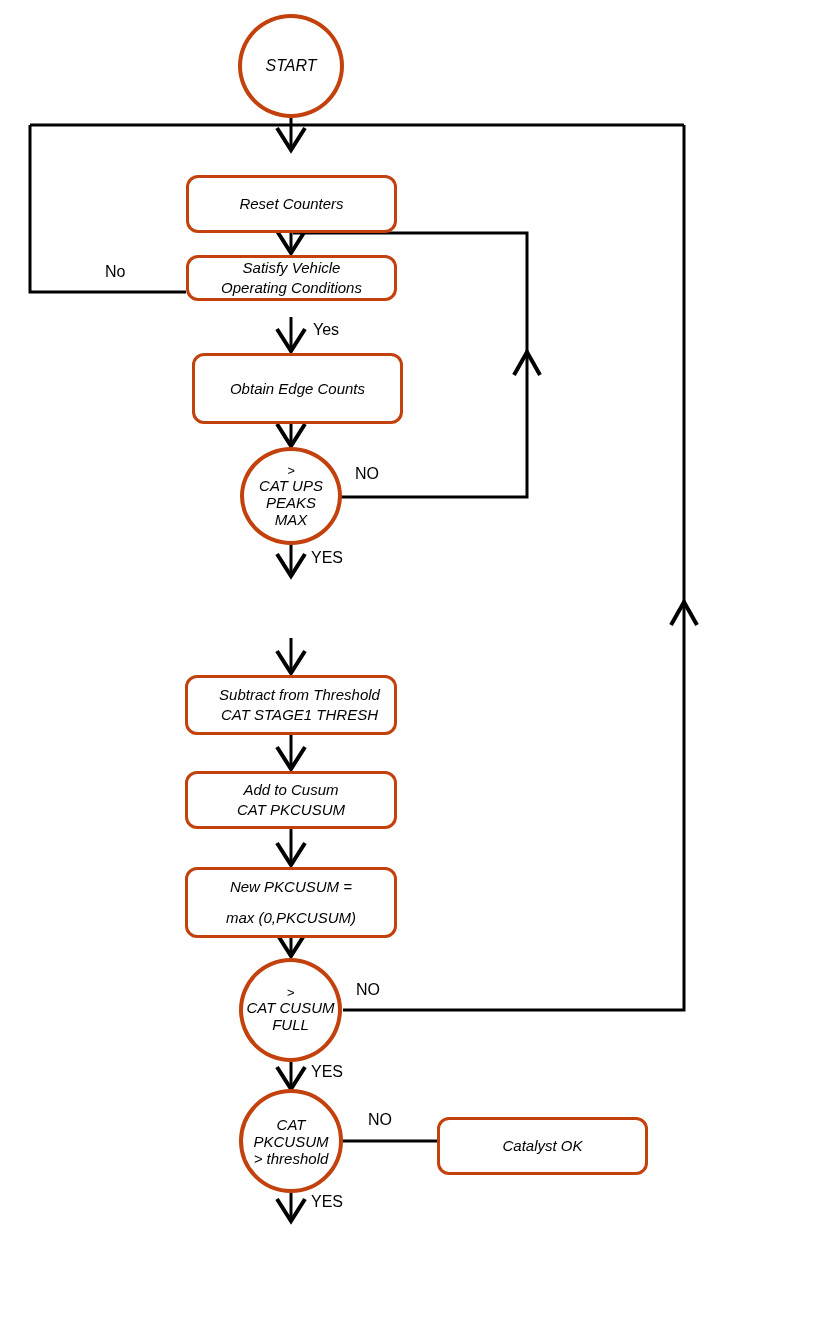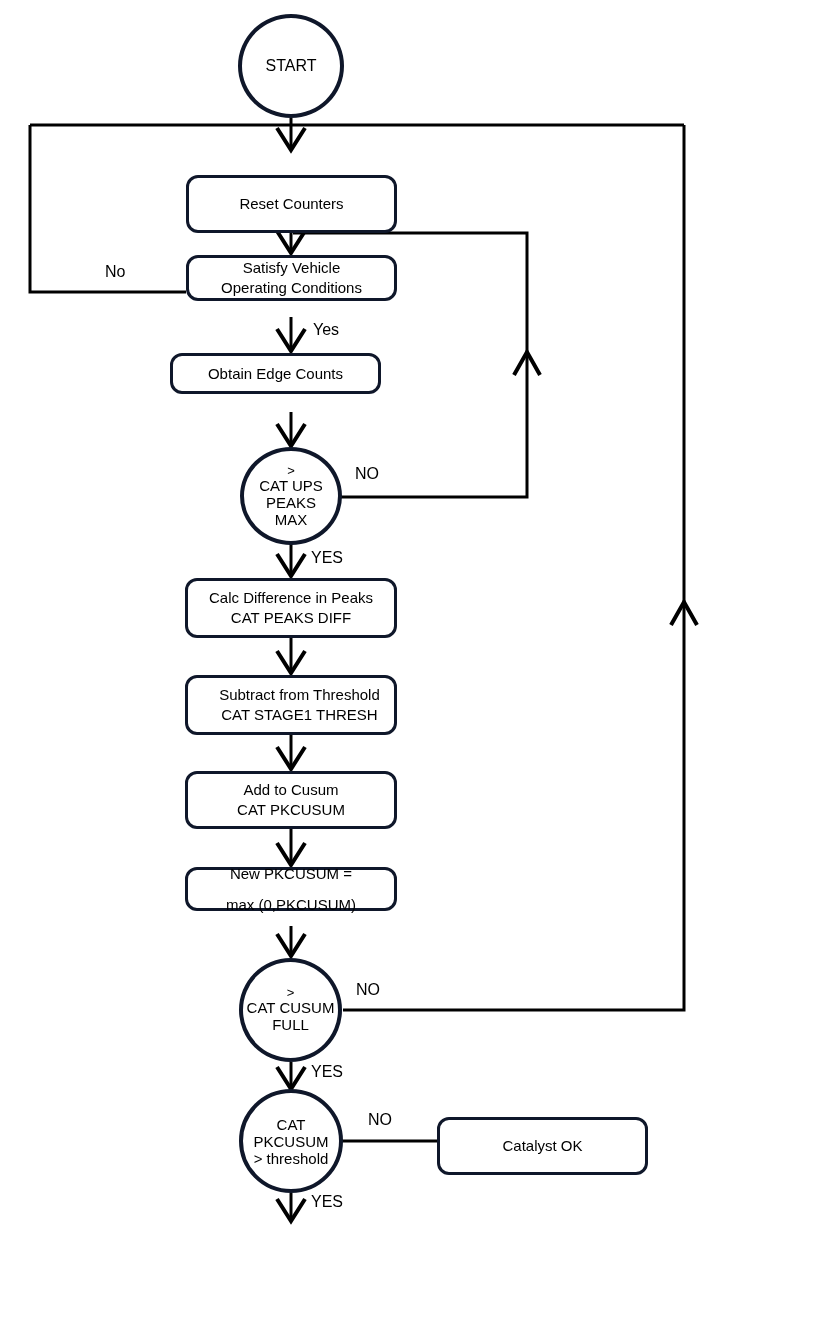--- a/index.html
+++ b/index.html
@@ -20,28 +20,29 @@
     position: absolute;
     left: 0;
     top: 0;
     width: 816px;
     height: 1324px;
   }
   .node {
     position: absolute;
     box-sizing: border-box;
     background: #ffffff;
-    border: 3px solid #0f172a;
+    border: 3px solid #c2410c;
     display: flex;
     flex-direction: column;
     align-items: center;
     justify-content: center;
     text-align: center;
     font-size: 15px;
     line-height: 20px;
+    font-style: italic;
   }
   .process {
     border-radius: 12px;
   }
   .terminator, .decision {
     border-radius: 50%;
     border-width: 4px;
   }
   .decision {
     line-height: 17px;
@@ -125,47 +126,43 @@
 
   <div class="node process" style="left:186px; top:151px; width:211px; height:58px;margin-top:24px;">
     <span>Reset Counters</span>
   </div>
 
   <div class="node process" style="left:186px; top:255px; width:211px; height:46px;">
     <span>Satisfy Vehicle</span>
     <span>Operating Conditions</span>
   </div>
 
-  <div class="node process" style="left:170px; top:353px; width:211px; height:41px;align-items:center;">
+  <div class="node process" style="left:192px; top:353px; width:211px; height:71px;align-items:center;">
     <span>Obtain Edge Counts</span>
   </div>
 
   <div class="node decision" style="left:240px; top:447px; width:102px; height:98px;">
     <span class="gt">&gt;</span>
     <span>CAT UPS</span>
     <span>PEAKS</span>
     <span>MAX</span>
   </div>
 
-  <div class="node process" style="left:185px; top:578px; width:212px; height:60px;">
-    <span>Calc Difference in Peaks</span>
-    <span>CAT PEAKS DIFF</span>
-  </div>
 
   <div class="node process" style="left:185px; top:675px; width:212px; height:60px;padding-left:17px;">
     <span>Subtract from Threshold</span>
     <span>CAT STAGE1 THRESH</span>
   </div>
 
   <div class="node process" style="left:185px; top:771px; width:212px; height:58px;">
     <span>Add to Cusum</span>
     <span>CAT PKCUSUM</span>
   </div>
 
-  <div class="node process" style="left:185px; top:867px; width:212px; height:44px;gap:11px;">
+  <div class="node process" style="left:185px; top:867px; width:212px; height:71px;gap:11px;">
     <span>New PKCUSUM =</span>
     <span>max (0,PKCUSUM)</span>
   </div>
 
   <div class="node decision" style="left:239px; top:958px; width:103px; height:104px;">
     <span class="gt">&gt;</span>
     <span>CAT CUSUM</span>
     <span>FULL</span>
   </div>
 

